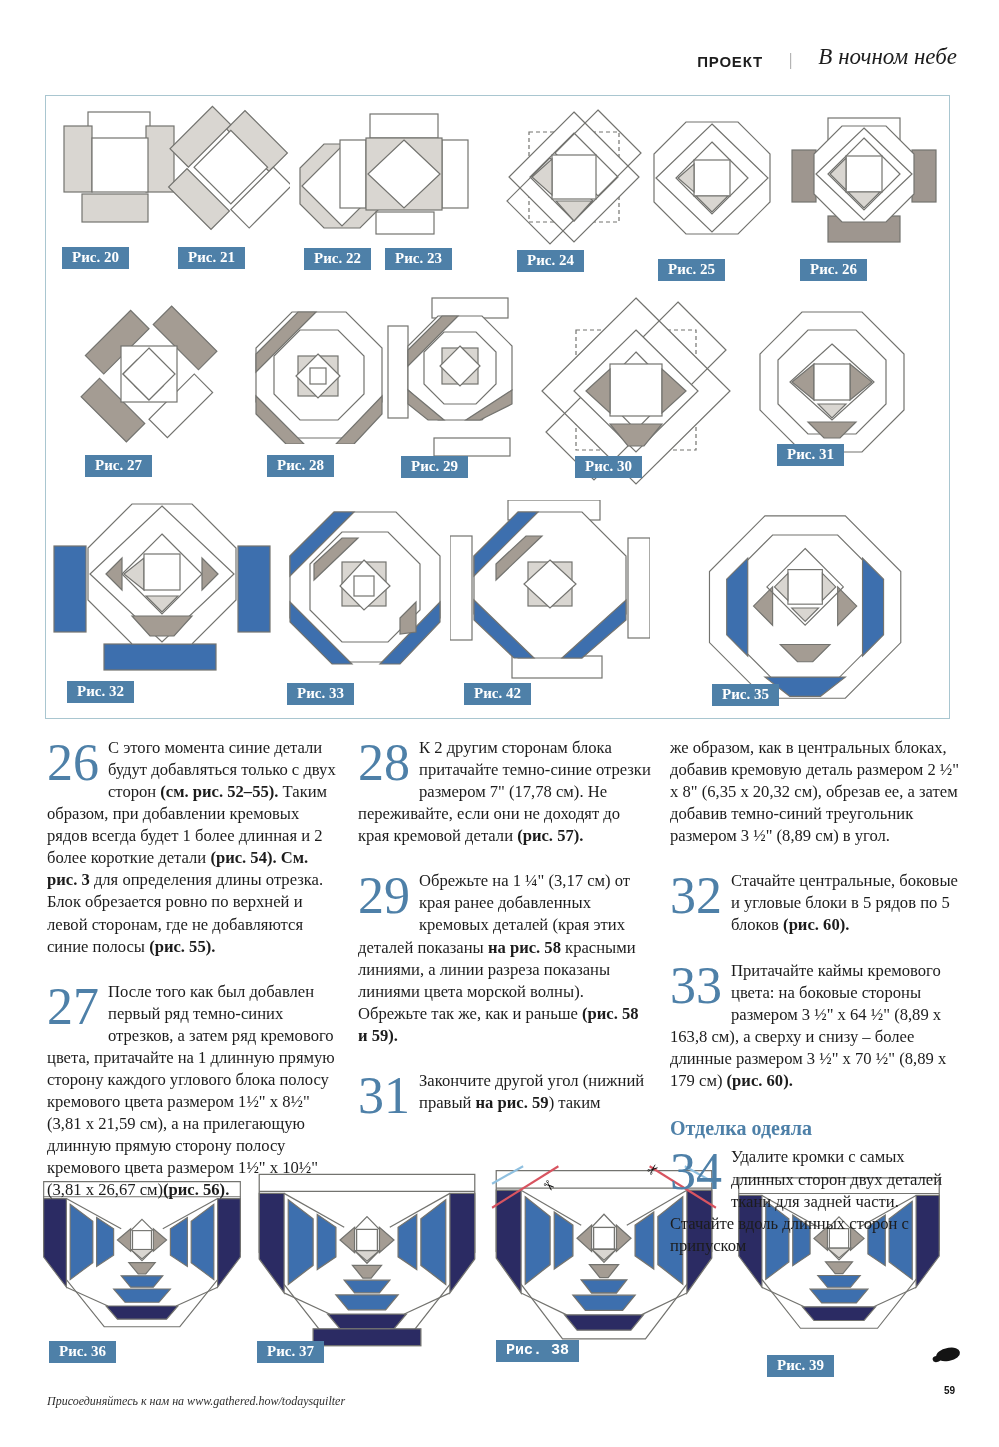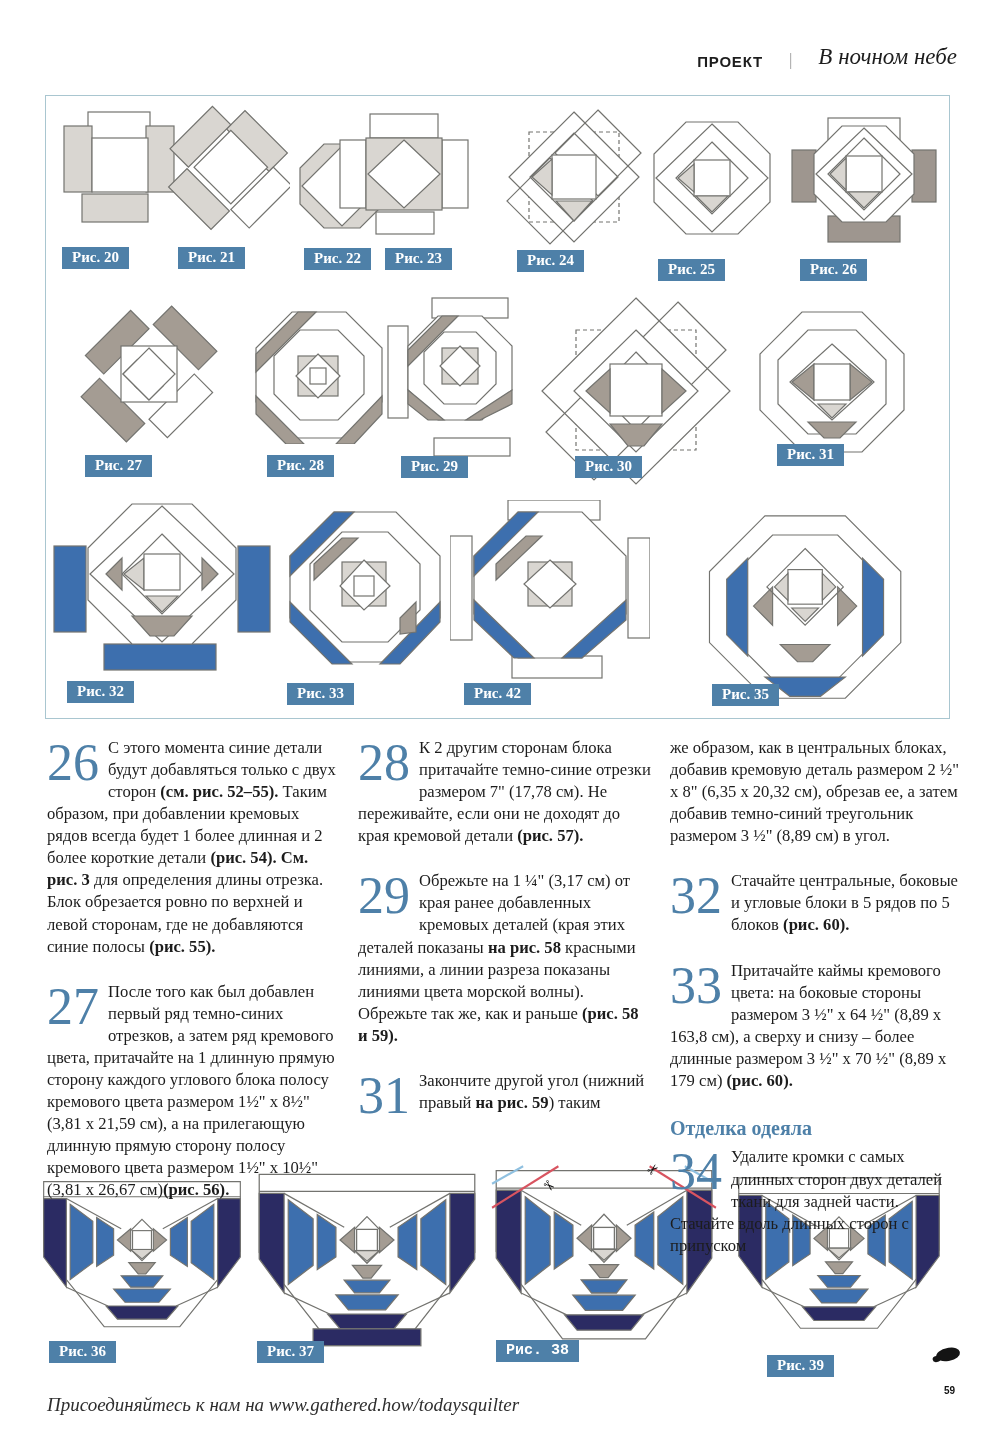--- a/index.html
+++ b/index.html
@@ -20,21 +20,21 @@
     padding:2px 10px 3px;font-family:"Liberation Serif",serif;white-space:nowrap;
   }
   .text-col{position:absolute;top:737px;width:294px;font-size:16.6px;line-height:1.33}
   .step{margin-bottom:23px;overflow:visible}
   .dropnum{
     float:left;font-size:52px;line-height:.8;color:#4e80a8;
     margin:5px 9px 0 0;font-family:"Liberation Serif",serif;
   }
   .step-text b{font-weight:700}
   .sec-heading{color:#4e80a8;font-weight:700;font-size:20px;margin:0 0 5px 0}
-  .footer-text{position:absolute;left:47px;top:1394px;font-style:italic;font-size:19px;color:#2e2e2e}
+  .footer-text{position:absolute;left:47px;top:1394px;font-style:italic;font-size:12px;color:#2e2e2e}
   .page-num{position:absolute;right:44px;top:1385px;font-family:"Liberation Sans",sans-serif;font-weight:700;font-size:10px;color:#111}
   .end-marker{position:absolute;left:936px;top:1348px;width:24px;height:13px;background:#141414;
     border-radius:55% 45% 50% 50%;transform:rotate(-10deg)}
   .end-marker::after{content:"";position:absolute;left:-4px;top:6px;width:8px;height:6px;background:#141414;border-radius:50%}
 </style>
 </head>
 <body>
 
 <div class="header">
   <span class="kicker">ПРОЕКТ</span>

